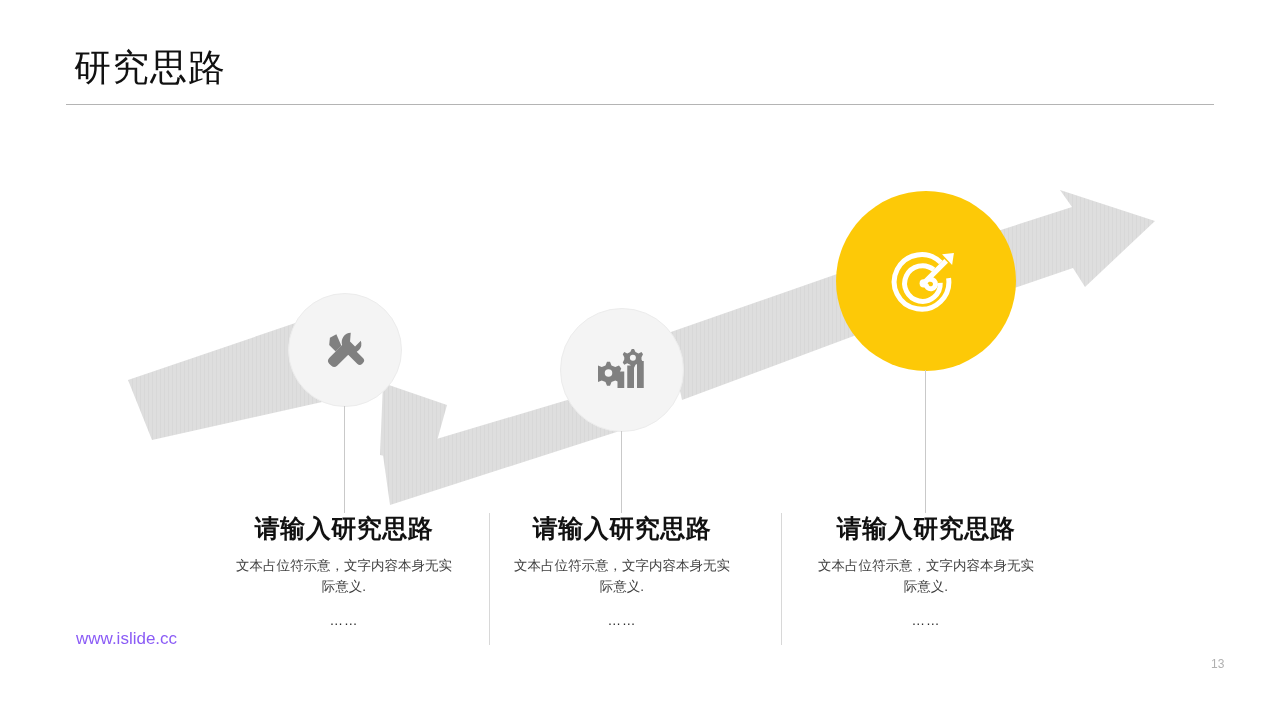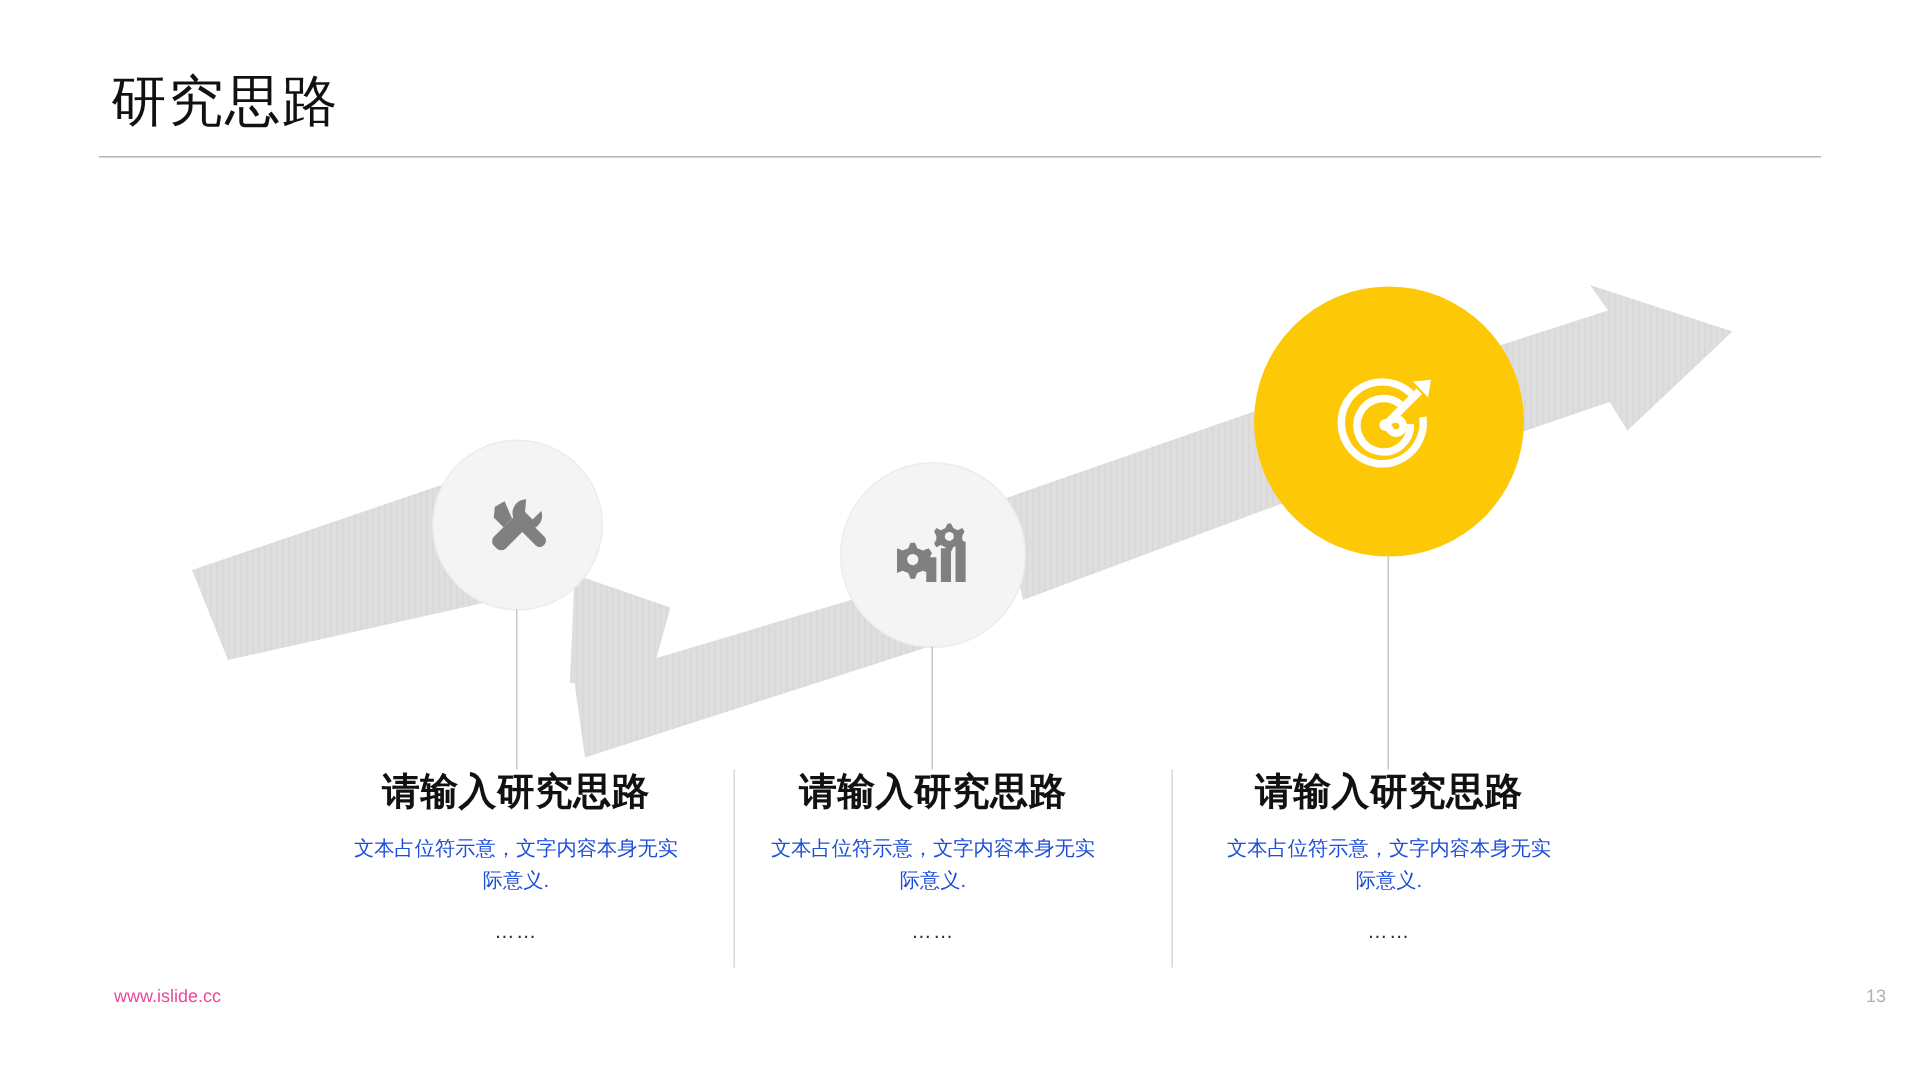--- a/index.html
+++ b/index.html
@@ -124,44 +124,44 @@
     font-size: 25px;
     font-weight: bold;
     color: #111111;
     letter-spacing: 0.5px;
     line-height: 1.2;
     margin: 0 0 13px 0;
     white-space: nowrap;
   }
   .col-body {
     font-size: 13.5px;
-    color: #1d4ed8;
+    color: #404040;
     line-height: 1.55;
     margin: 0;
     padding: 0 12px;
   }
   .col-ellipsis {
     font-size: 13.5px;
     color: #2b2b2b;
     line-height: 1.55;
     margin: 13px 0 0 0;
     letter-spacing: 1px;
   }
 
   
   #footer-site {
     position: absolute;
     left: 76px;
-    top: 657px;
-    font-size: 12px;
-    color: #ec4899;
+    top: 629px;
+    font-size: 17px;
+    color: #8b5cf6;
   }
   #footer-page {
     position: absolute;
-    left: 1244px;
+    left: 1211px;
     top: 657px;
     font-size: 12px;
     color: #b0b0b0;
   }
 </style>
 </head>
 <body>
 
 <div id="slide-title">研究思路</div>
 <div id="title-rule"></div>

